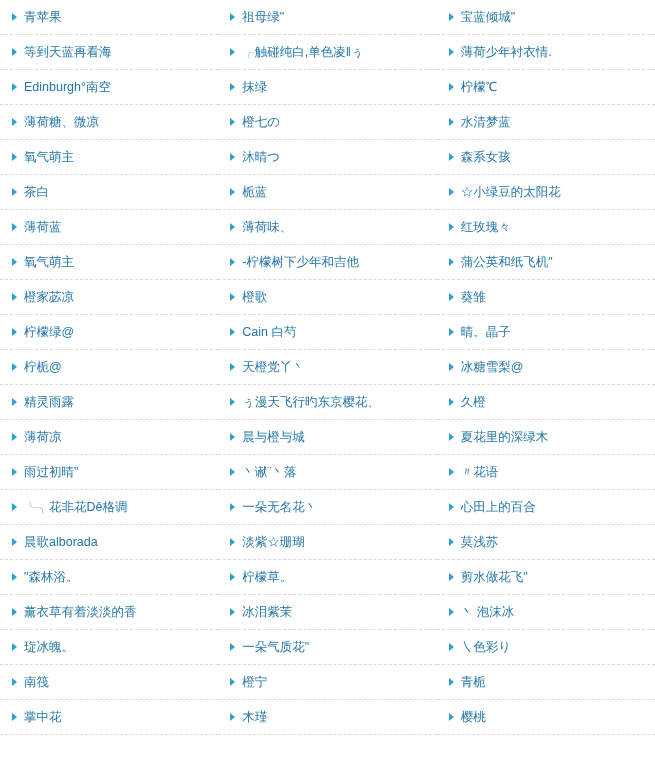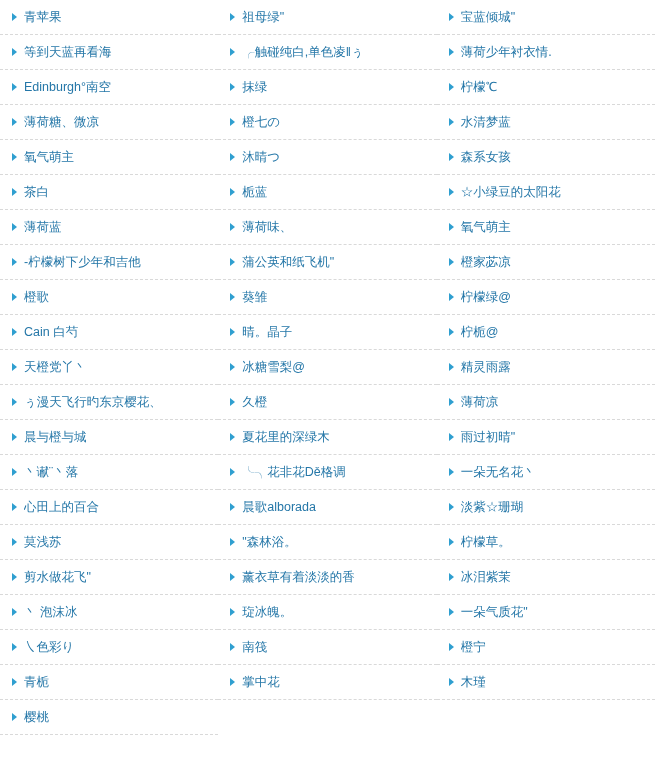--- a/index.html
+++ b/index.html
@@ -133,20 +133,24 @@
     <div class="cell">
       <span class="bullet"></span>
       <a class="label">薄荷蓝</a>
     </div>
     <div class="cell last-col">
       <span class="bullet"></span>
       <a class="label">薄荷味、</a>
     </div>
     <div class="cell">
       <span class="bullet"></span>
+      <a class="label">红玫瑰々</a>
+    </div>
+    <div class="cell">
+      <span class="bullet"></span>
       <a class="label">氧气萌主</a>
     </div>
     <div class="cell last-col">
       <span class="bullet"></span>
       <a class="label">-柠檬树下少年和吉他</a>
     </div>
     <div class="cell">
       <span class="bullet"></span>
       <a class="label">蒲公英和纸飞机"</a>
     </div>
@@ -210,20 +214,24 @@
       <span class="bullet"></span>
       <a class="label">夏花里的深绿木</a>
     </div>
     <div class="cell">
       <span class="bullet"></span>
       <a class="label">雨过初晴"</a>
     </div>
     <div class="cell last-col">
       <span class="bullet"></span>
       <a class="label">丶谳¨丶落</a>
+    </div>
+    <div class="cell">
+      <span class="bullet"></span>
+      <a class="label">〃花语</a>
     </div>
     <div class="cell">
       <span class="bullet"></span>
       <a class="label">╰╮花非花Dě格调</a>
     </div>
     <div class="cell last-col">
       <span class="bullet"></span>
       <a class="label">一朵无名花丶</a>
     </div>
     <div class="cell">

